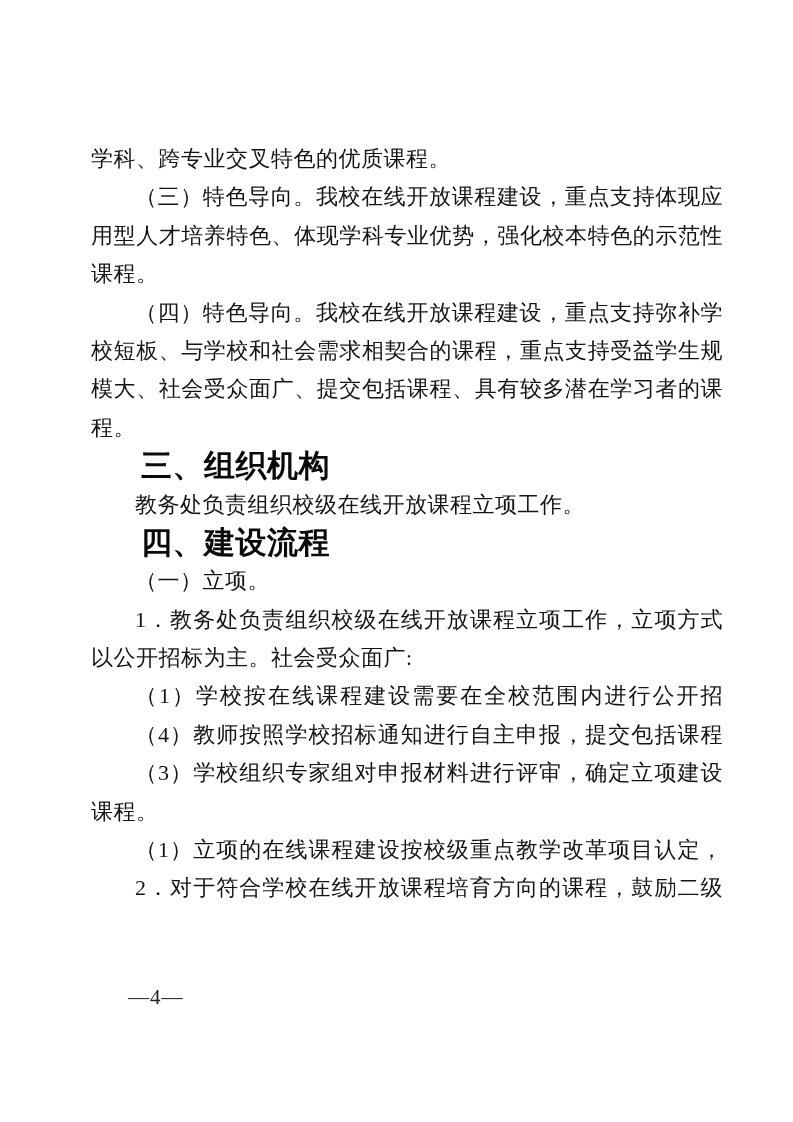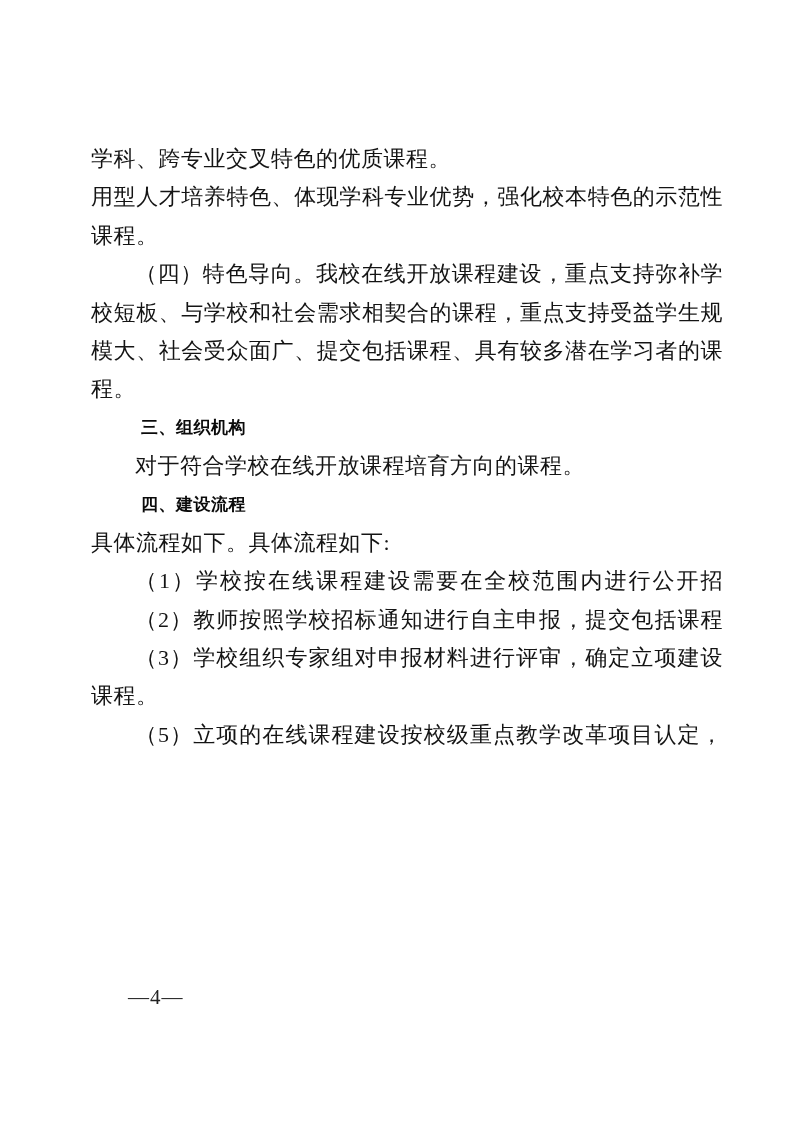--- a/index.html
+++ b/index.html
@@ -34,50 +34,54 @@
     text-align: justify;
     text-align-last: justify;
     overflow: hidden;
   }
   .line.ind {
     text-indent: 44px;
   }
   .line.head {
     font-family: "Liberation Sans", "DejaVu Sans", sans-serif;
     font-weight: bold;
-    font-size: 17px;
+    font-size: 31px;
     text-indent: 50px;
     color: #0a0a0a;
   }
   .pagenum {
     position: absolute;
     left: 128px;
     top: 984px;
     font-size: 21px;
     line-height: 26px;
     letter-spacing: 1px;
     color: #222;
   }
 </style>
 </head>
 <body>
 
 <div class="page">
   <div class="textblock">
     <div class="line">学科、跨专业交叉特色的优质课程。</div>
+    <div class="line ind just">（三）特色导向。我校在线开放课程建设，重点支持体现应</div>
     <div class="line just">用型人才培养特色、体现学科专业优势，强化校本特色的示范性</div>
     <div class="line">课程。</div>
     <div class="line ind just">（四）特色导向。我校在线开放课程建设，重点支持弥补学</div>
     <div class="line just">校短板、与学校和社会需求相契合的课程，重点支持受益学生规</div>
     <div class="line just">模大、社会受众面广、提交包括课程、具有较多潜在学习者的课</div>
     <div class="line">程。</div>
     <div class="line head">三、组织机构</div>
-    <div class="line ind">对于符合学校在线开放课程培育方向的课程。</div>
+    <div class="line ind">教务处负责组织校级在线开放课程立项工作。</div>
     <div class="line head">四、建设流程</div>
-    <div class="line">具体流程如下。具体流程如下:</div>
+    <div class="line ind">（一）立项。</div>
+    <div class="line ind just">1．教务处负责组织校级在线开放课程立项工作，立项方式</div>
+    <div class="line">以公开招标为主。社会受众面广:</div>
     <div class="line ind just">（1）学校按在线课程建设需要在全校范围内进行公开招标。</div>
-    <div class="line ind just">（2）教师按照学校招标通知进行自主申报，提交包括课程</div>
+    <div class="line ind just">（4）教师按照学校招标通知进行自主申报，提交包括课程</div>
     <div class="line ind just">（3）学校组织专家组对申报材料进行评审，确定立项建设</div>
     <div class="line">课程。</div>
-    <div class="line ind just">（5）立项的在线课程建设按校级重点教学改革项目认定，</div>
+    <div class="line ind just">（1）立项的在线课程建设按校级重点教学改革项目认定，</div>
+    <div class="line ind just">2．对于符合学校在线开放课程培育方向的课程，鼓励二级</div>
   </div>
   <div class="pagenum">—4—</div>
 </div>
 
 </body></html>

